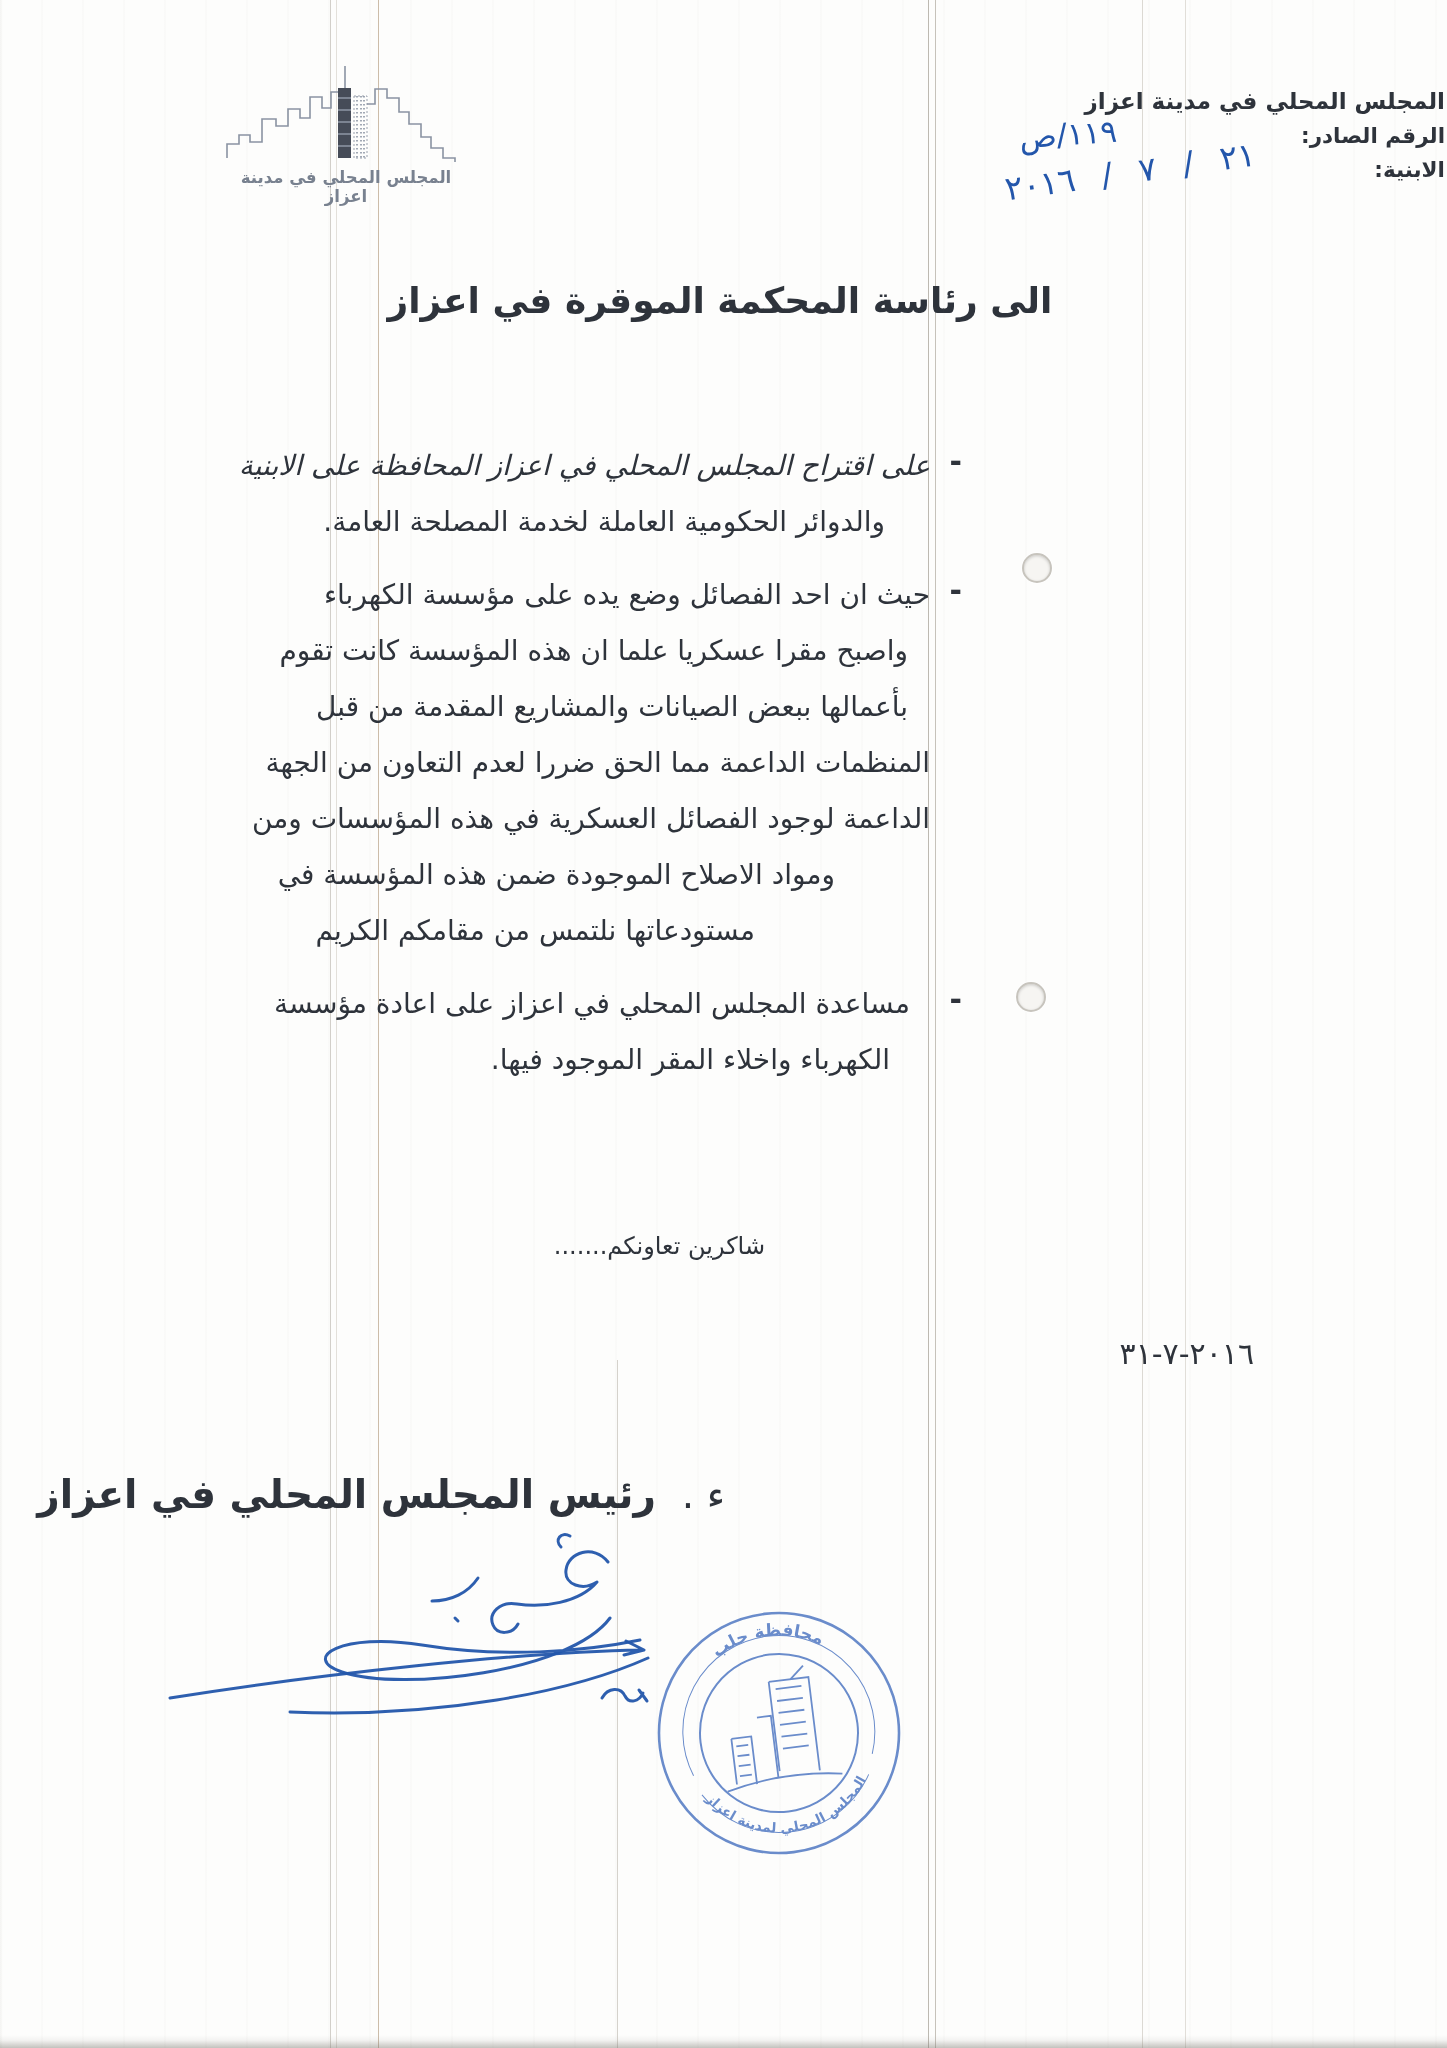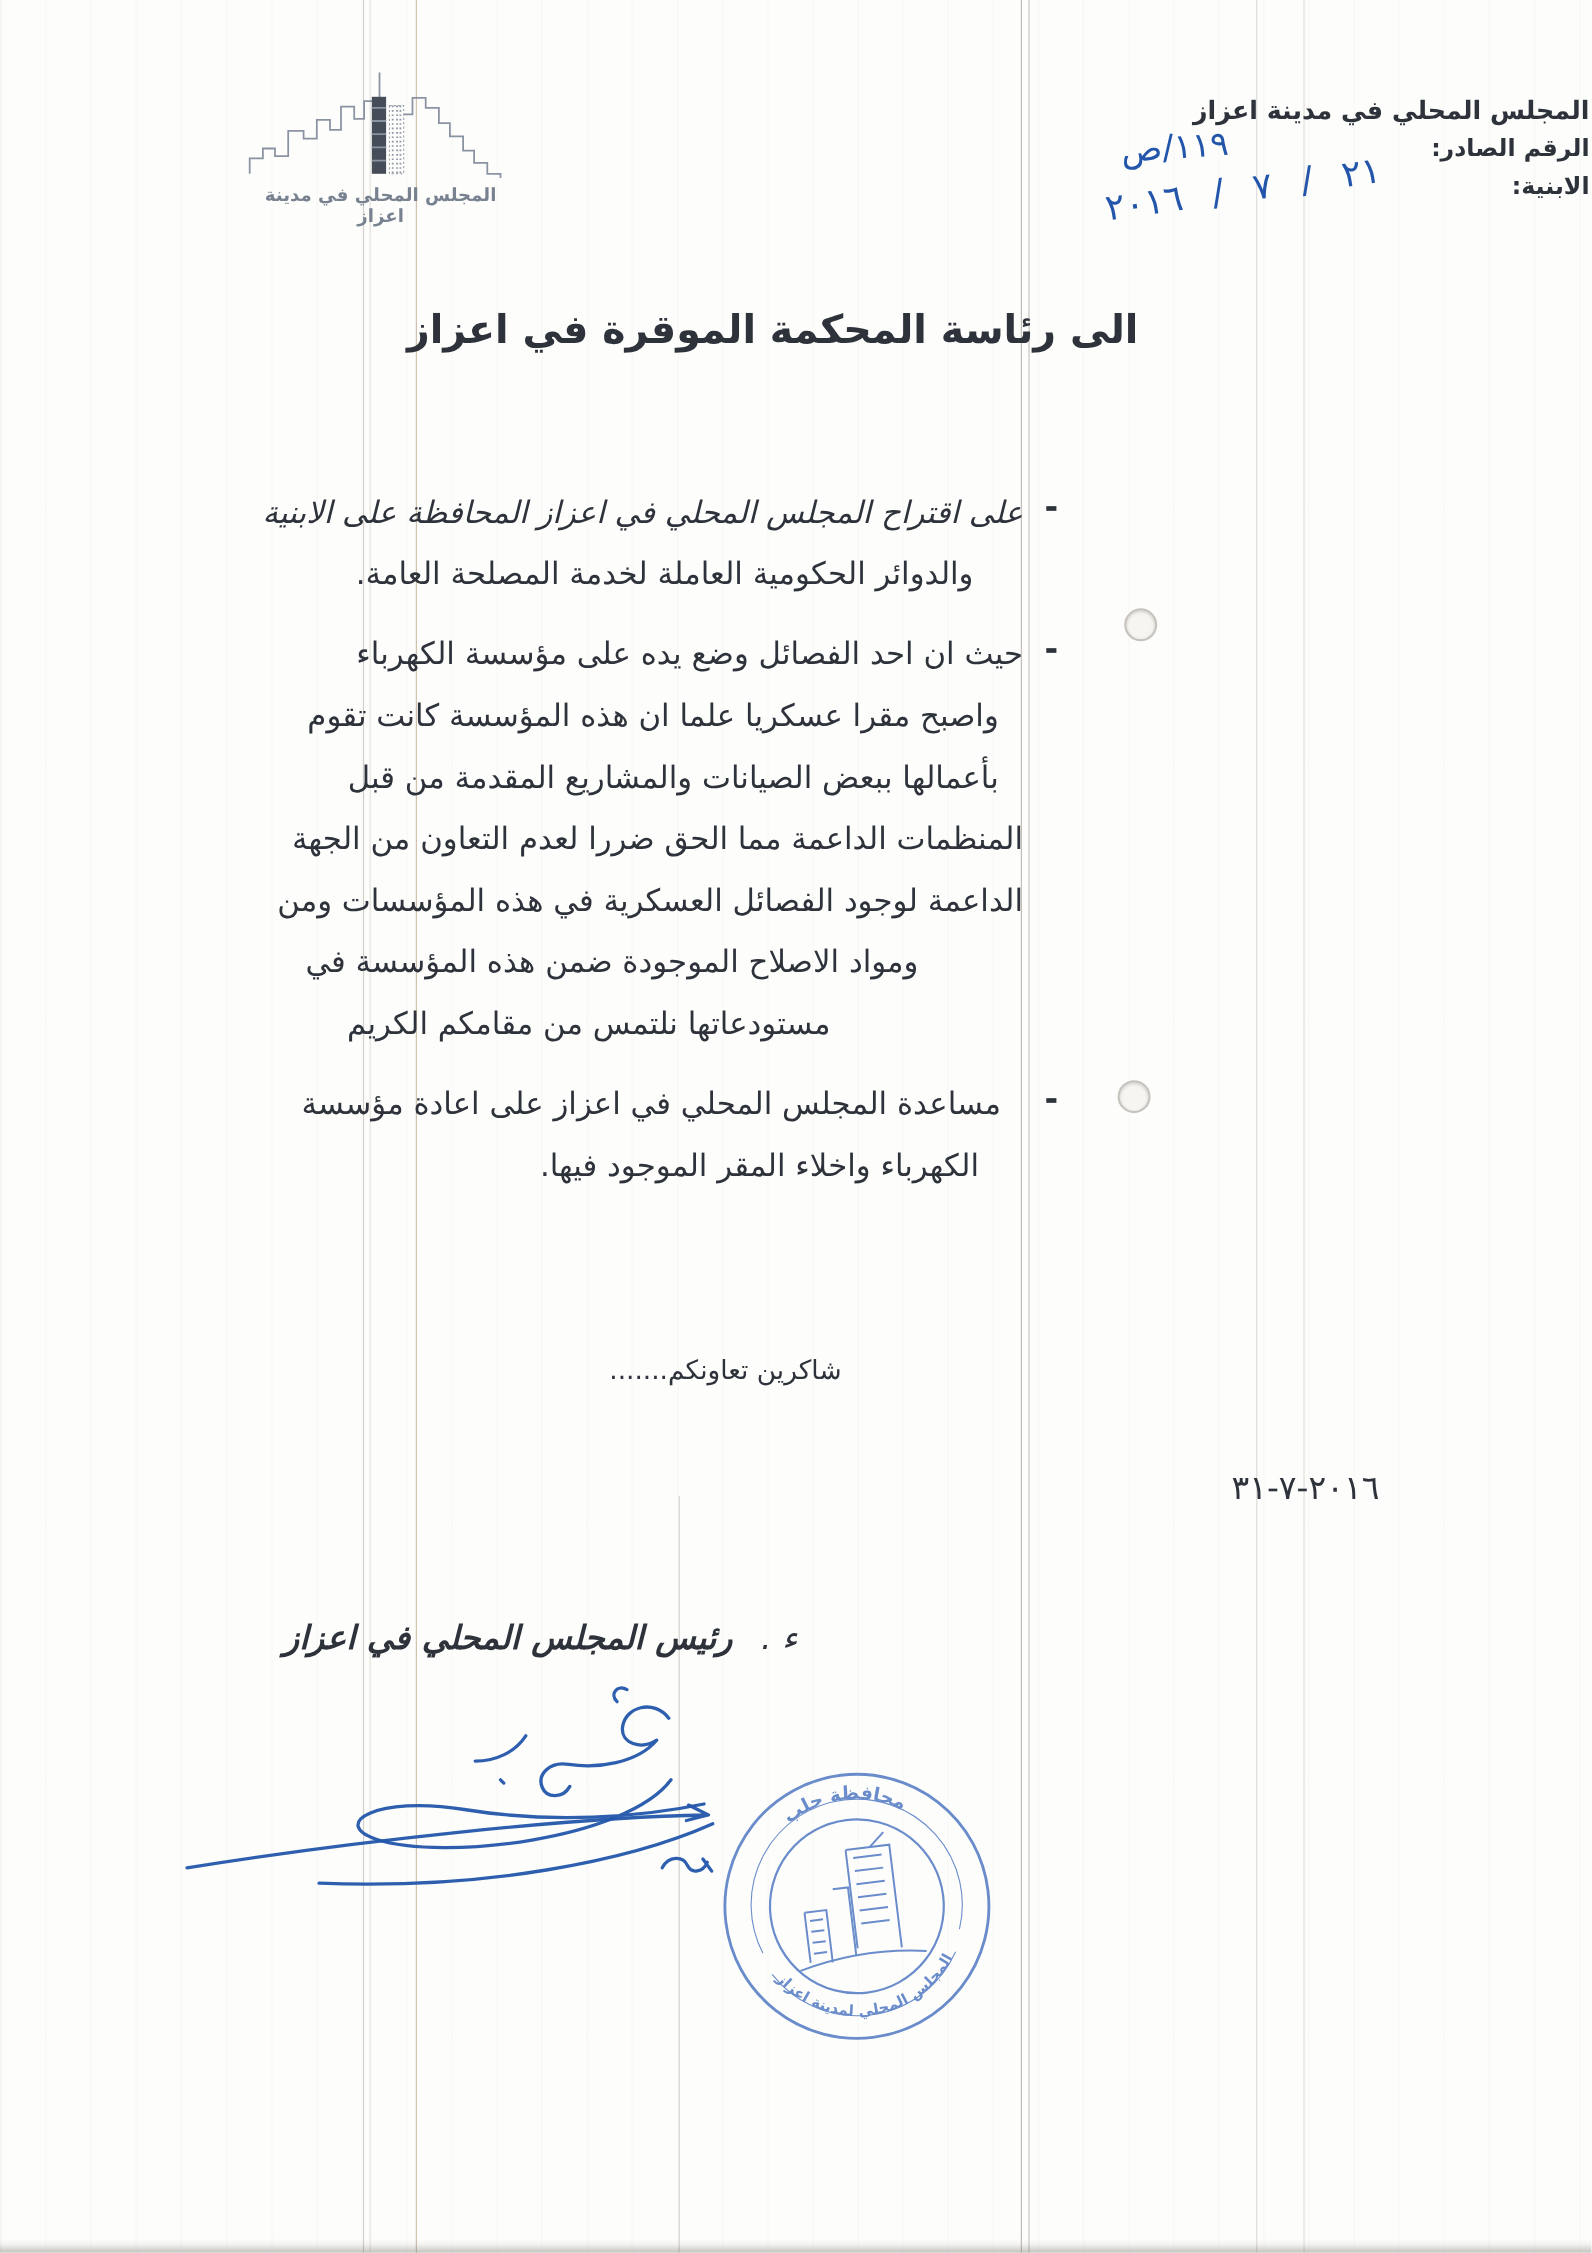--- a/index.html
+++ b/index.html
@@ -25,32 +25,32 @@
   .logo-caption{margin-top:2px;font-size:16.5px;letter-spacing:.5px;color:#78818f;font-weight:600;}
   
   .lh{position:absolute;top:88px;right:2px;width:420px;direction:rtl;text-align:right;}
   .lh .org{font-size:23px;font-weight:700;letter-spacing:.2px;}
   .lh .row{font-size:21.5px;font-weight:700;margin-top:9px;}
   .hand{position:absolute;color:var(--handwriting,#2356ab);font-weight:500;}
   .hand.ref{right:330px;top:116px;font-size:31px;transform:rotate(-4deg);letter-spacing:3px;}
   .hand.dateval{left:915px;top:152px;width:430px;font-size:33px;transform:rotate(-8deg);
     direction:rtl;text-align:center;word-spacing:16px;letter-spacing:2px;}
   
-  .title{position:absolute;top:280px;left:370px;width:700px;margin:0;text-align:left;
+  .title{position:absolute;top:280px;left:370px;width:700px;margin:0;text-align:center;
     font-size:36px;font-weight:700;direction:rtl;}
   
   .body{position:absolute;top:438px;right:517px;width:745px;direction:rtl;text-align:right;}
   .para{position:relative;margin-bottom:17px;}
   .para .bullet{position:absolute;right:-32px;top:6px;font-weight:700;font-size:30px;}
   .bline{line-height:56px;font-size:28px;white-space:nowrap;}
   .closing{position:absolute;top:1232px;right:682px;font-size:24px;direction:rtl;margin-left:12px;}
   .doc-date{position:absolute;top:1336px;right:193px;font-size:30px;direction:ltr;
     letter-spacing:7px;font-weight:500;}
-  .sig-line{position:absolute;top:1472px;right:722px;font-size:30px;font-weight:600;
-    direction:rtl;white-space:nowrap;font-style:italic;}
+  .sig-line{position:absolute;top:1472px;right:722px;font-size:39px;font-weight:600;
+    direction:rtl;white-space:nowrap;}
   .sig-line .pre{margin-left:26px;font-weight:500;}
   .sig-svg{position:absolute;left:140px;top:1520px;}
   .sig-svg path{stroke:var(--handwriting,#2356ab);fill:none;stroke-width:3;
     stroke-linecap:round;stroke-linejoin:round;opacity:.95;}
   
   .stamp{position:absolute;left:648px;top:1602px;transform:rotate(-7deg);opacity:.9;}
   .stamp *{stroke:var(--stamp,#5b80c6);fill:none;}
   .stamp text, .stamp textPath{fill:var(--stamp,#5b80c6);stroke:none;font-weight:600;}
   
   .sky path, .sky line{stroke:#8a93a2;fill:none;stroke-width:1.6;}

